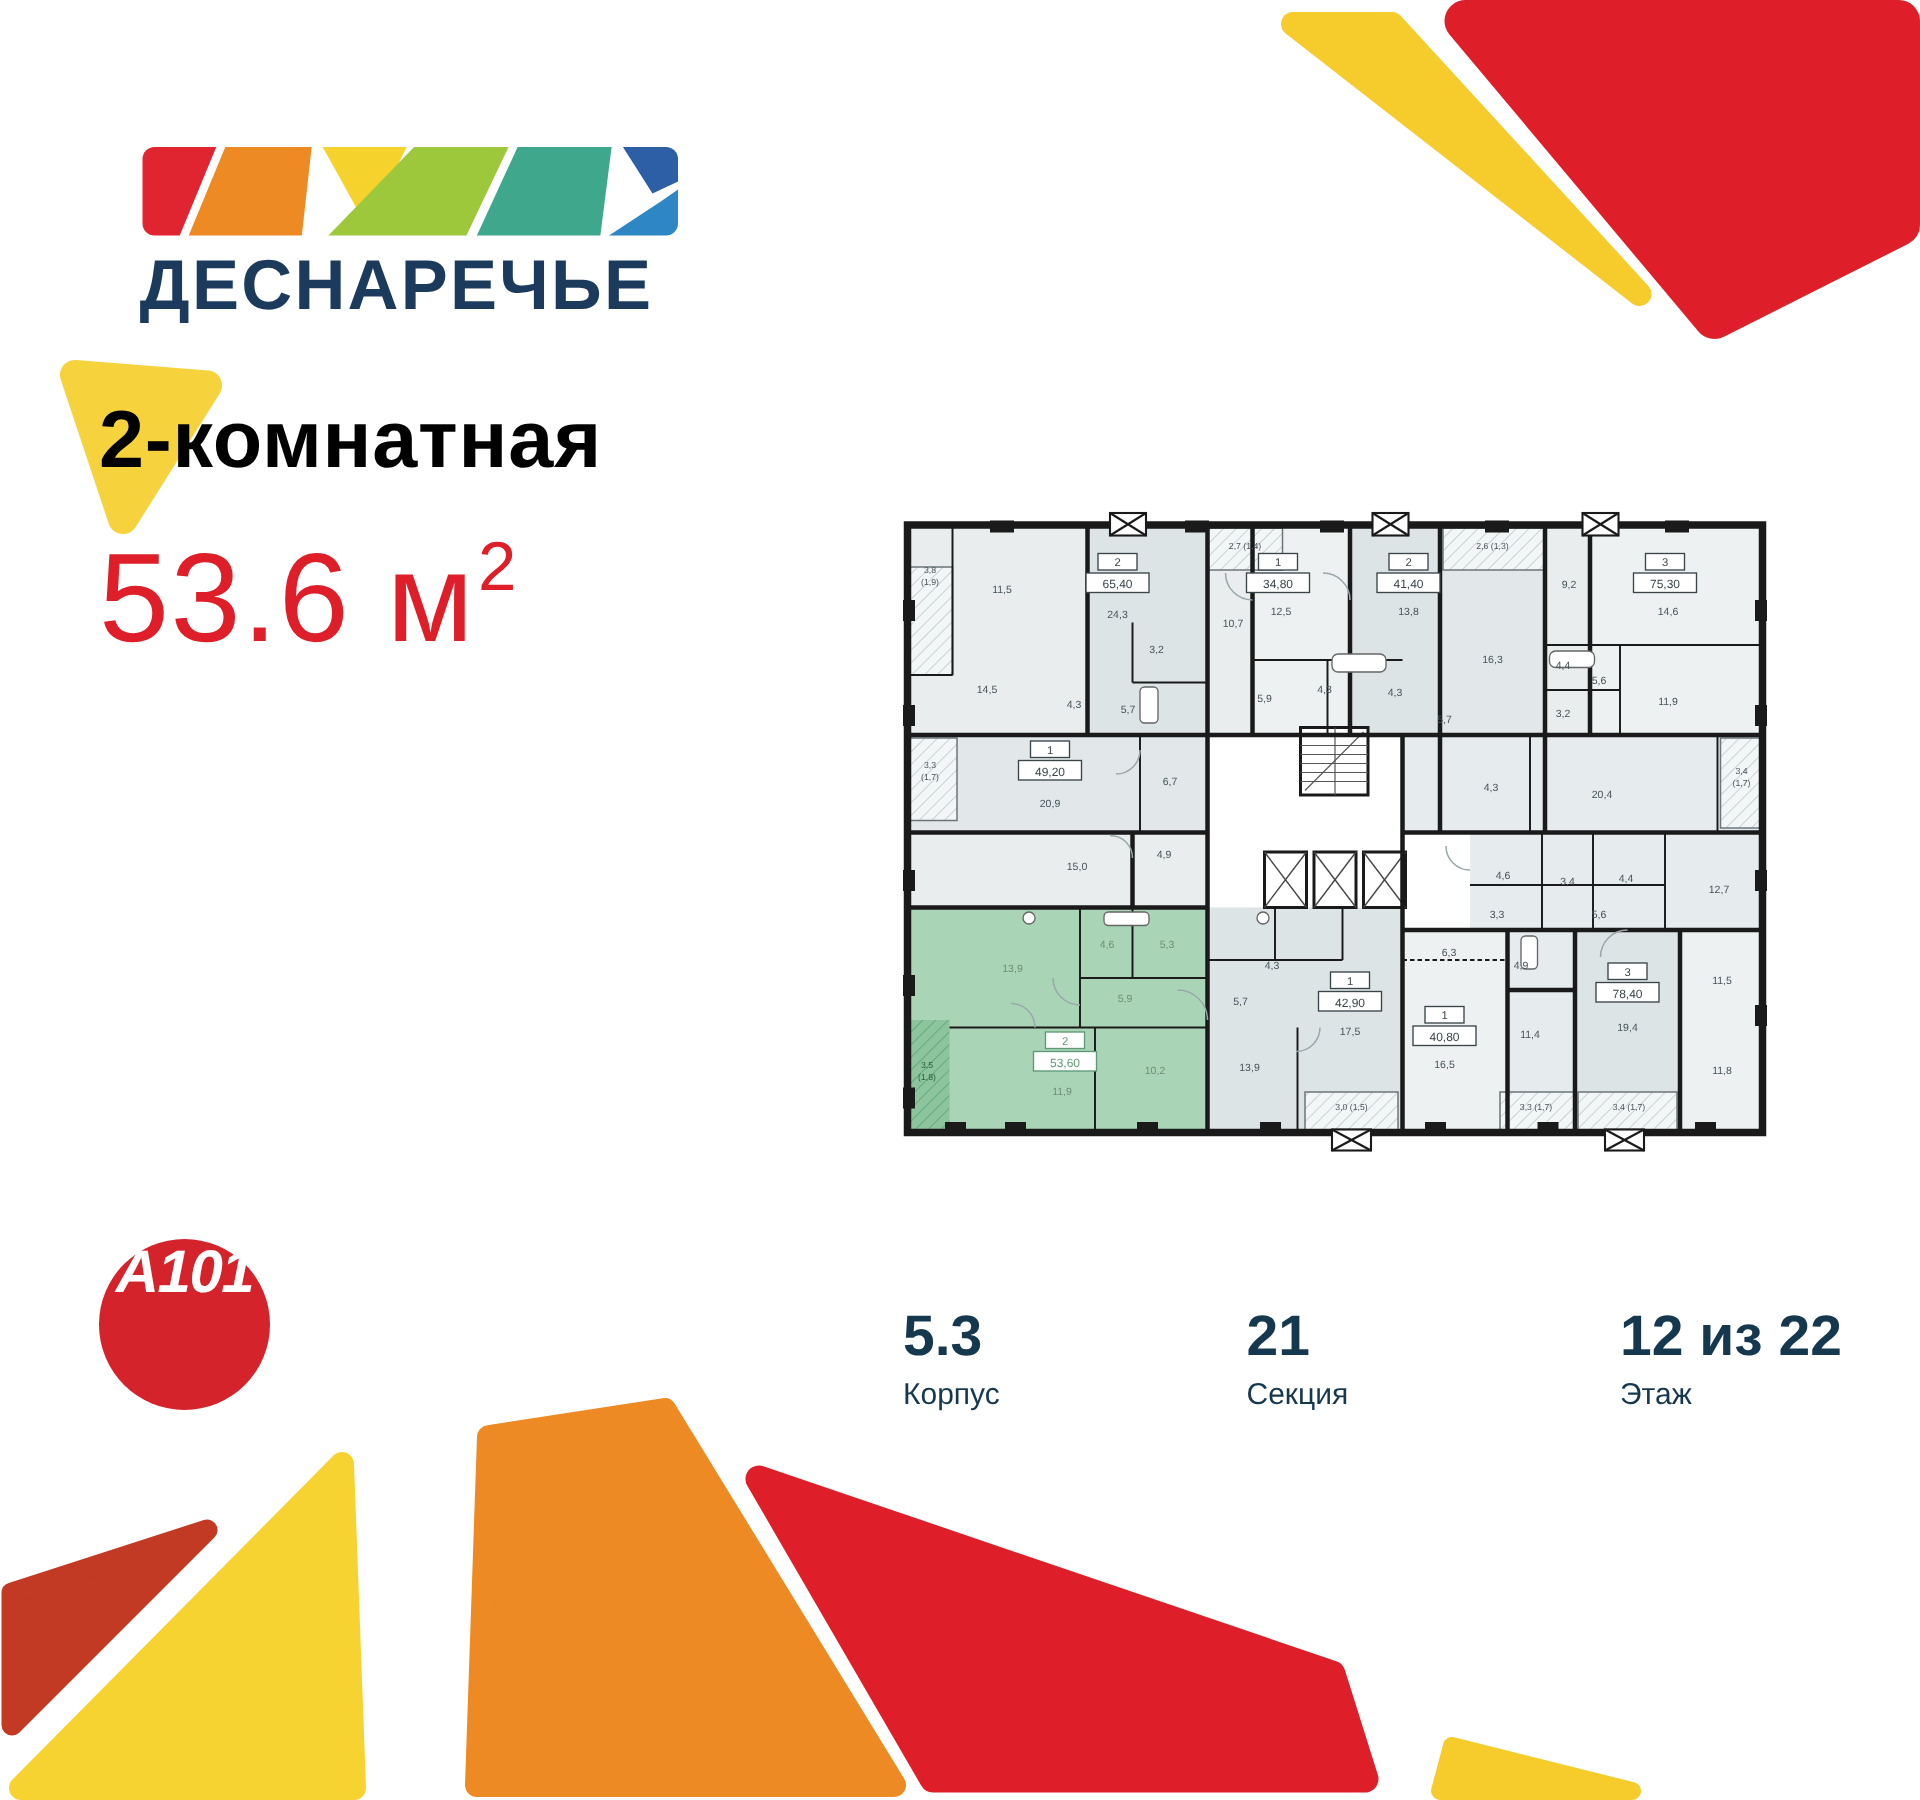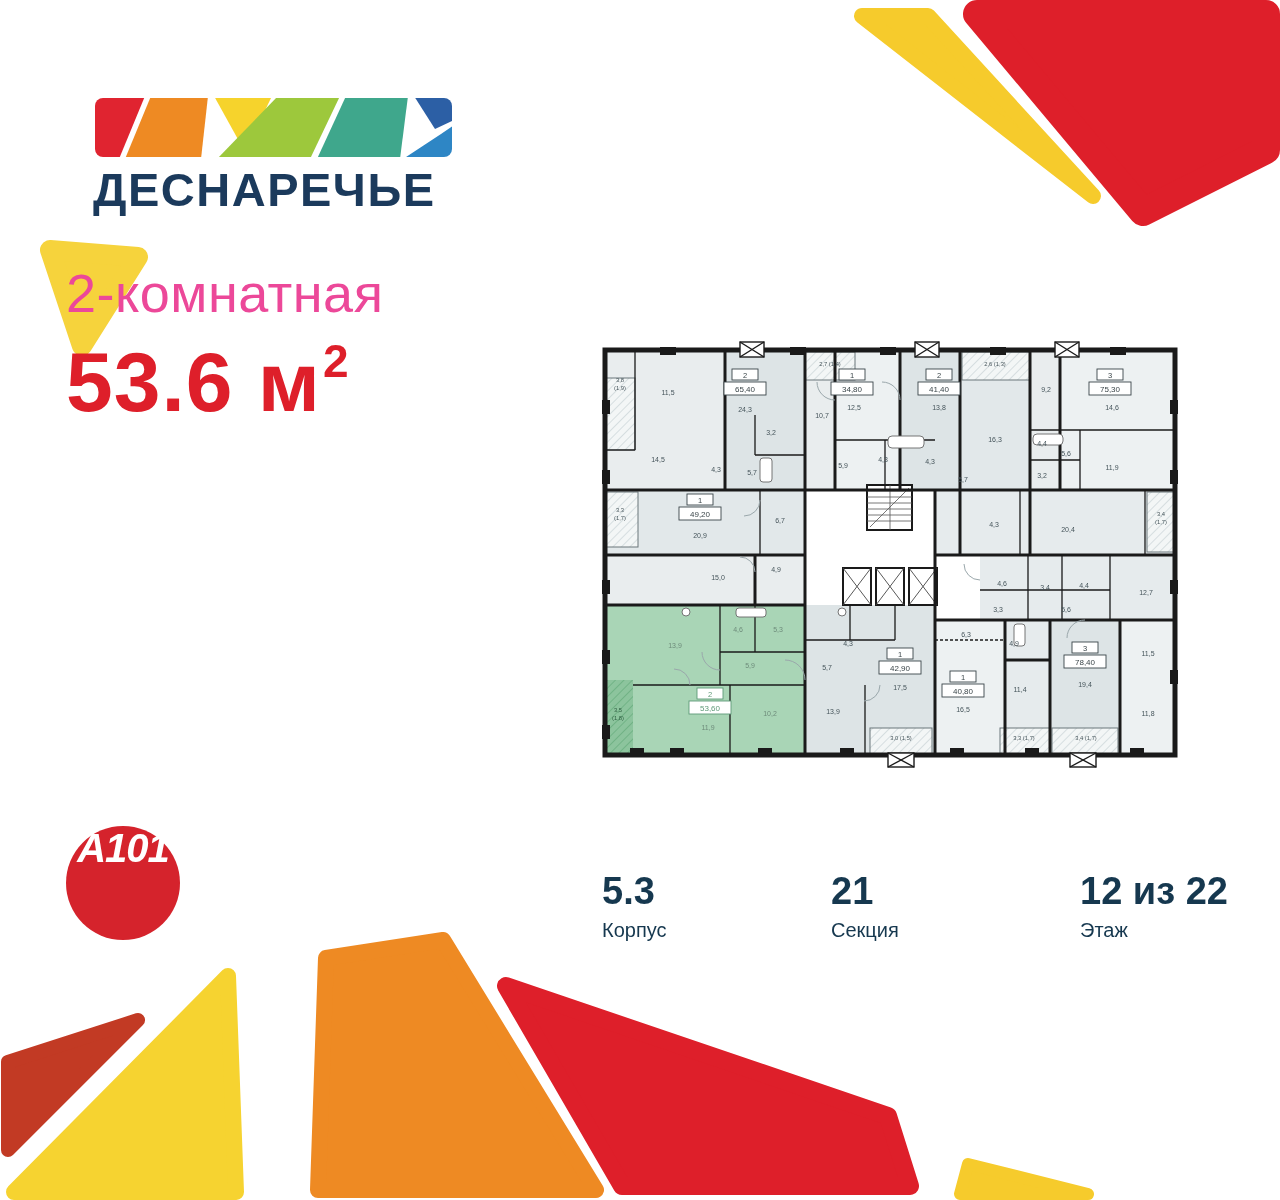--- a/index.html
+++ b/index.html
@@ -3,22 +3,22 @@
 <meta charset="utf-8">
 <style>
   html,body{margin:0;padding:0;}
   body{width:1280px;height:1200px;position:relative;overflow:hidden;background:#ffffff;
        font-family:"Liberation Sans", sans-serif;}
   .abs{position:absolute;}
   #deco{position:absolute;left:0;top:0;z-index:0;pointer-events:none;}
   #content{position:absolute;left:0;top:0;width:1280px;height:966px;z-index:2;}
 
   .wordmark{left:93px;top:162px;font-size:47px;font-weight:bold;letter-spacing:1.5px;color:#1B3A5C;}
-  .title{left:66px;top:262px;font-size:54px;font-weight:400;color:#ec4899;letter-spacing:0.5px;text-align:right;}
-  .area{left:66px;top:334px;font-size:84px;font-weight:bold;color:#DE1F2A;letter-spacing:1px;}
+  .title{left:66px;top:262px;font-size:54px;font-weight:700;color:#000000;letter-spacing:0.5px;text-align:right;}
+  .area{left:66px;top:350px;font-size:84px;font-weight:normal;color:#DE1F2A;letter-spacing:1px;}
   .area .sup{font-size:46px;position:relative;top:-34px;left:2px;}
   #features{left:66px;top:468px;width:480px;color:#16384F;}
   .feature{font-size:30px;line-height:38px;white-space:pre-line;margin-bottom:17px;}
 
   #plan-wrap{left:590px;top:340px;width:600px;height:430px;}
 
   .a101{left:66px;top:826px;width:114px;height:114px;border-radius:50%;background:#D5232C;
         display:flex;justify-content:center;}
   .a101 span{color:#ffffff;font-size:40px;font-weight:bold;font-style:italic;letter-spacing:-1px;}
 

